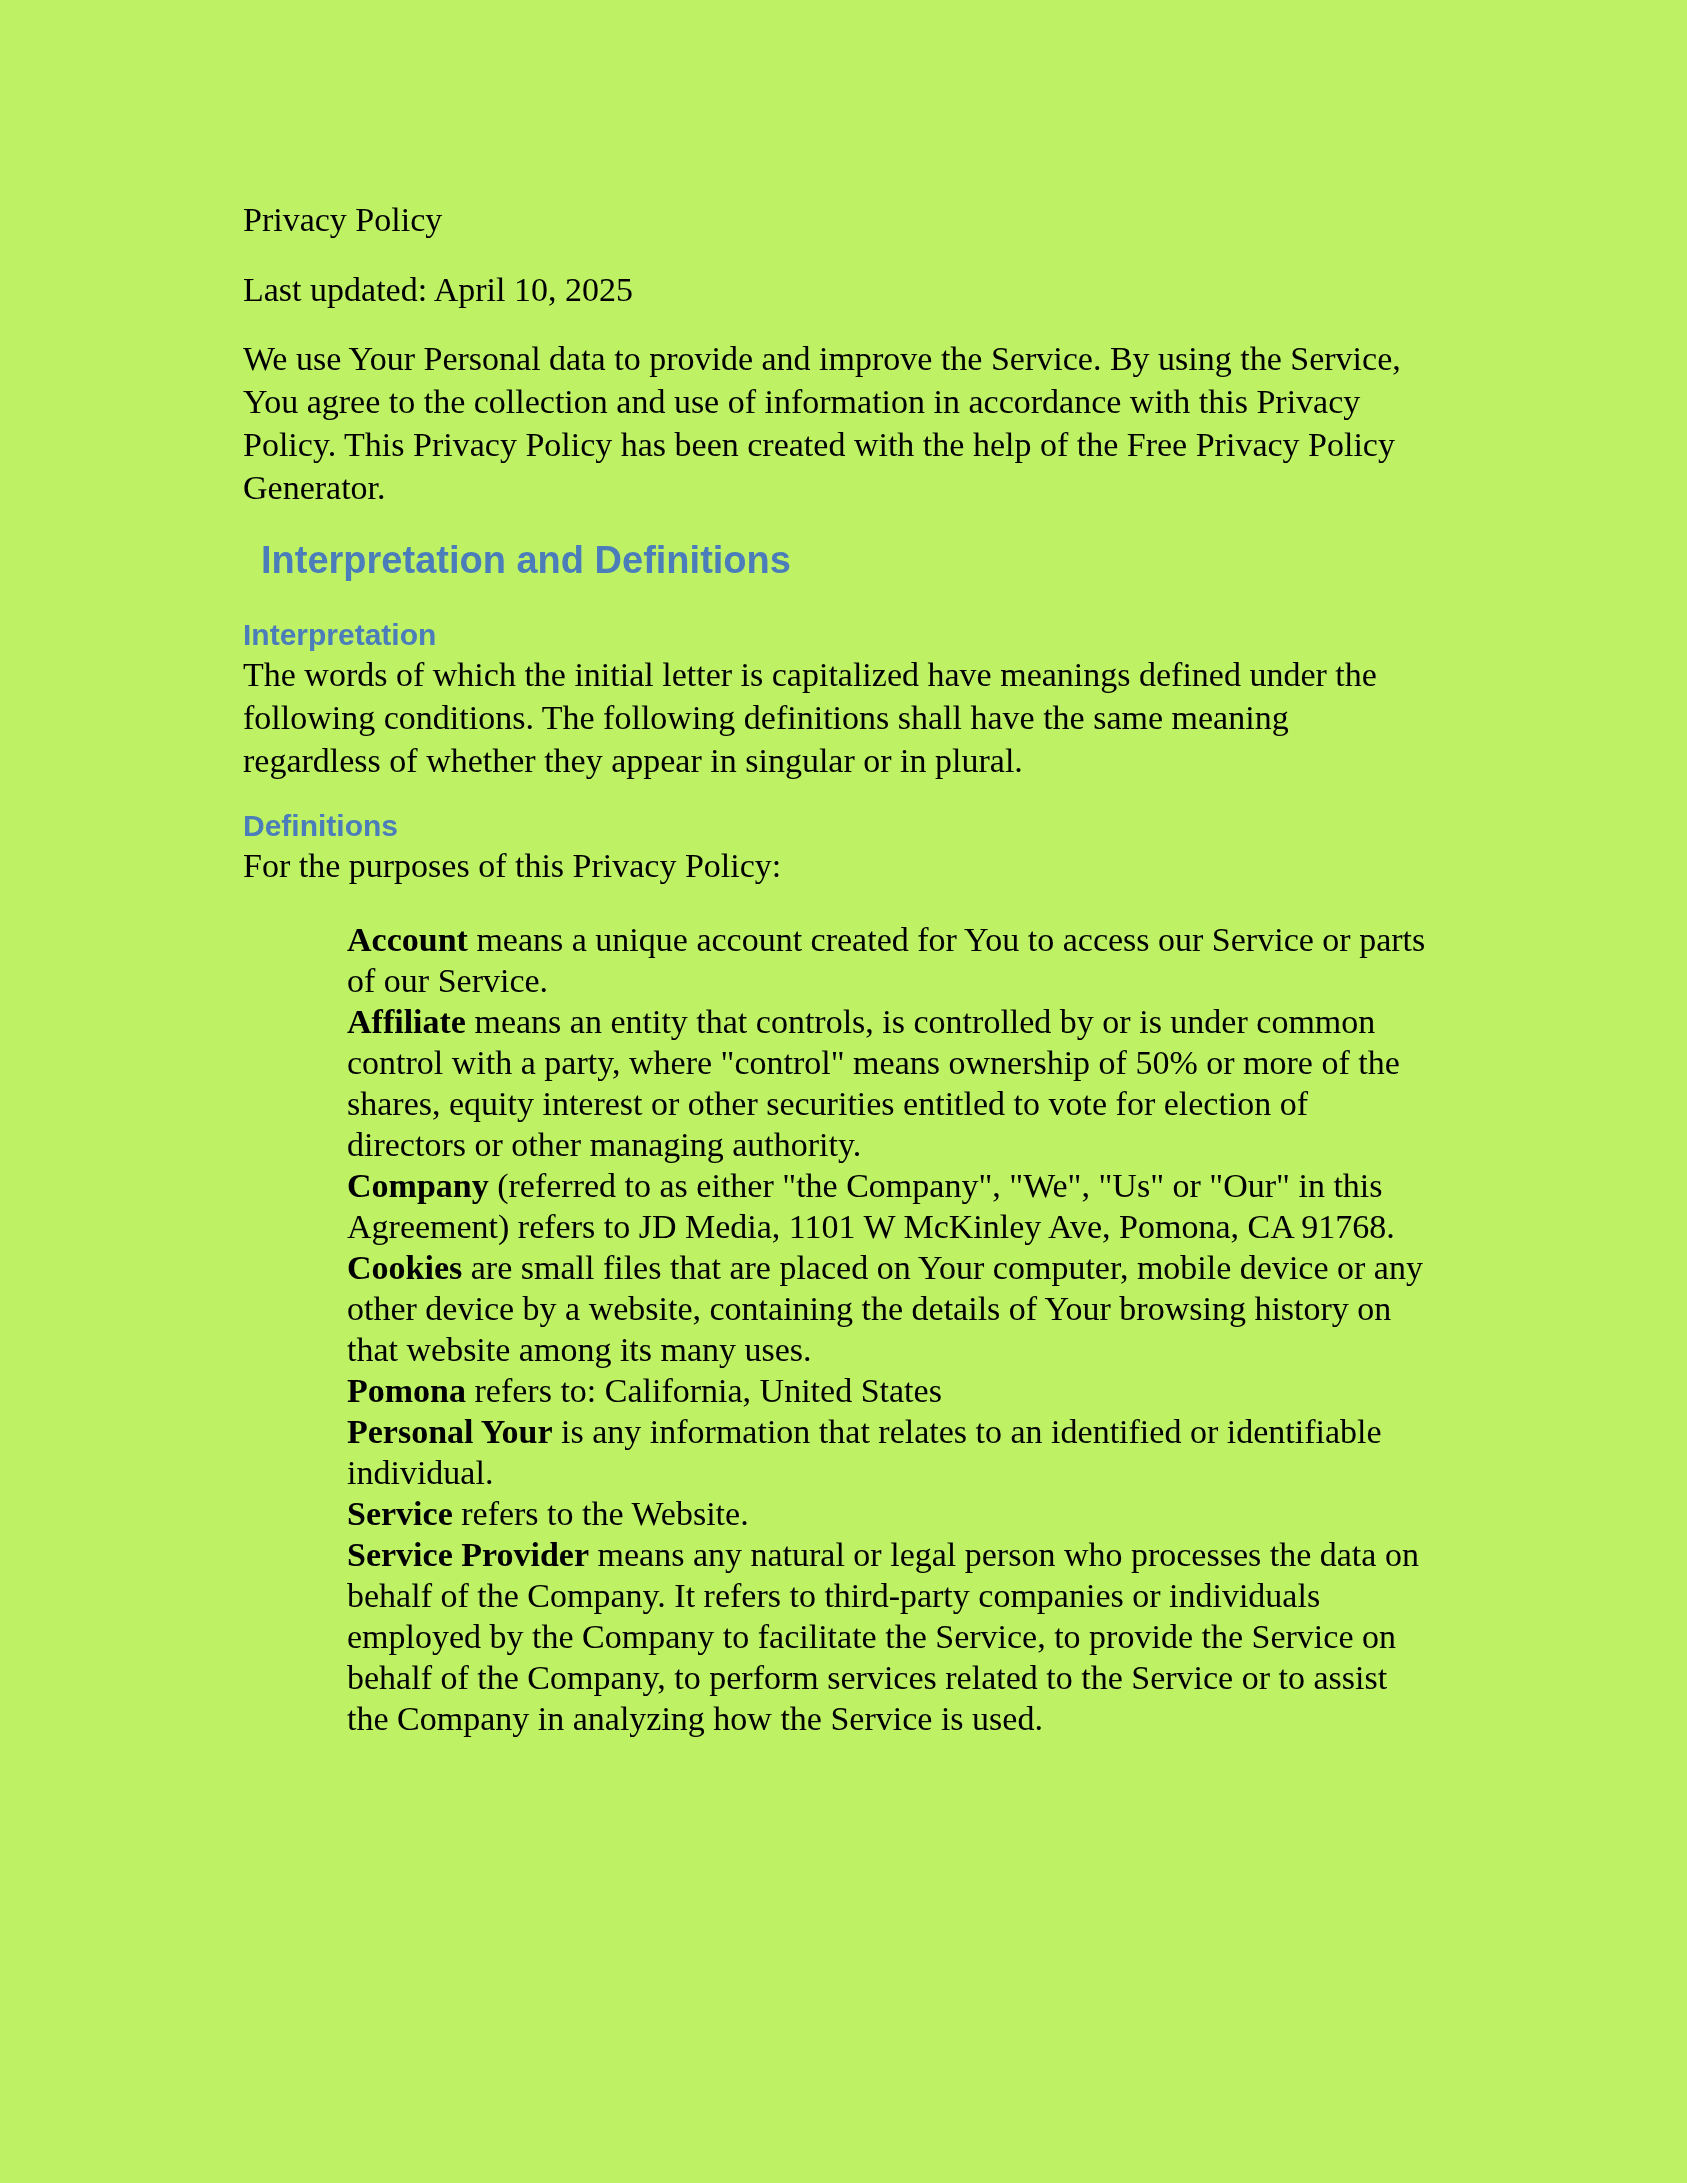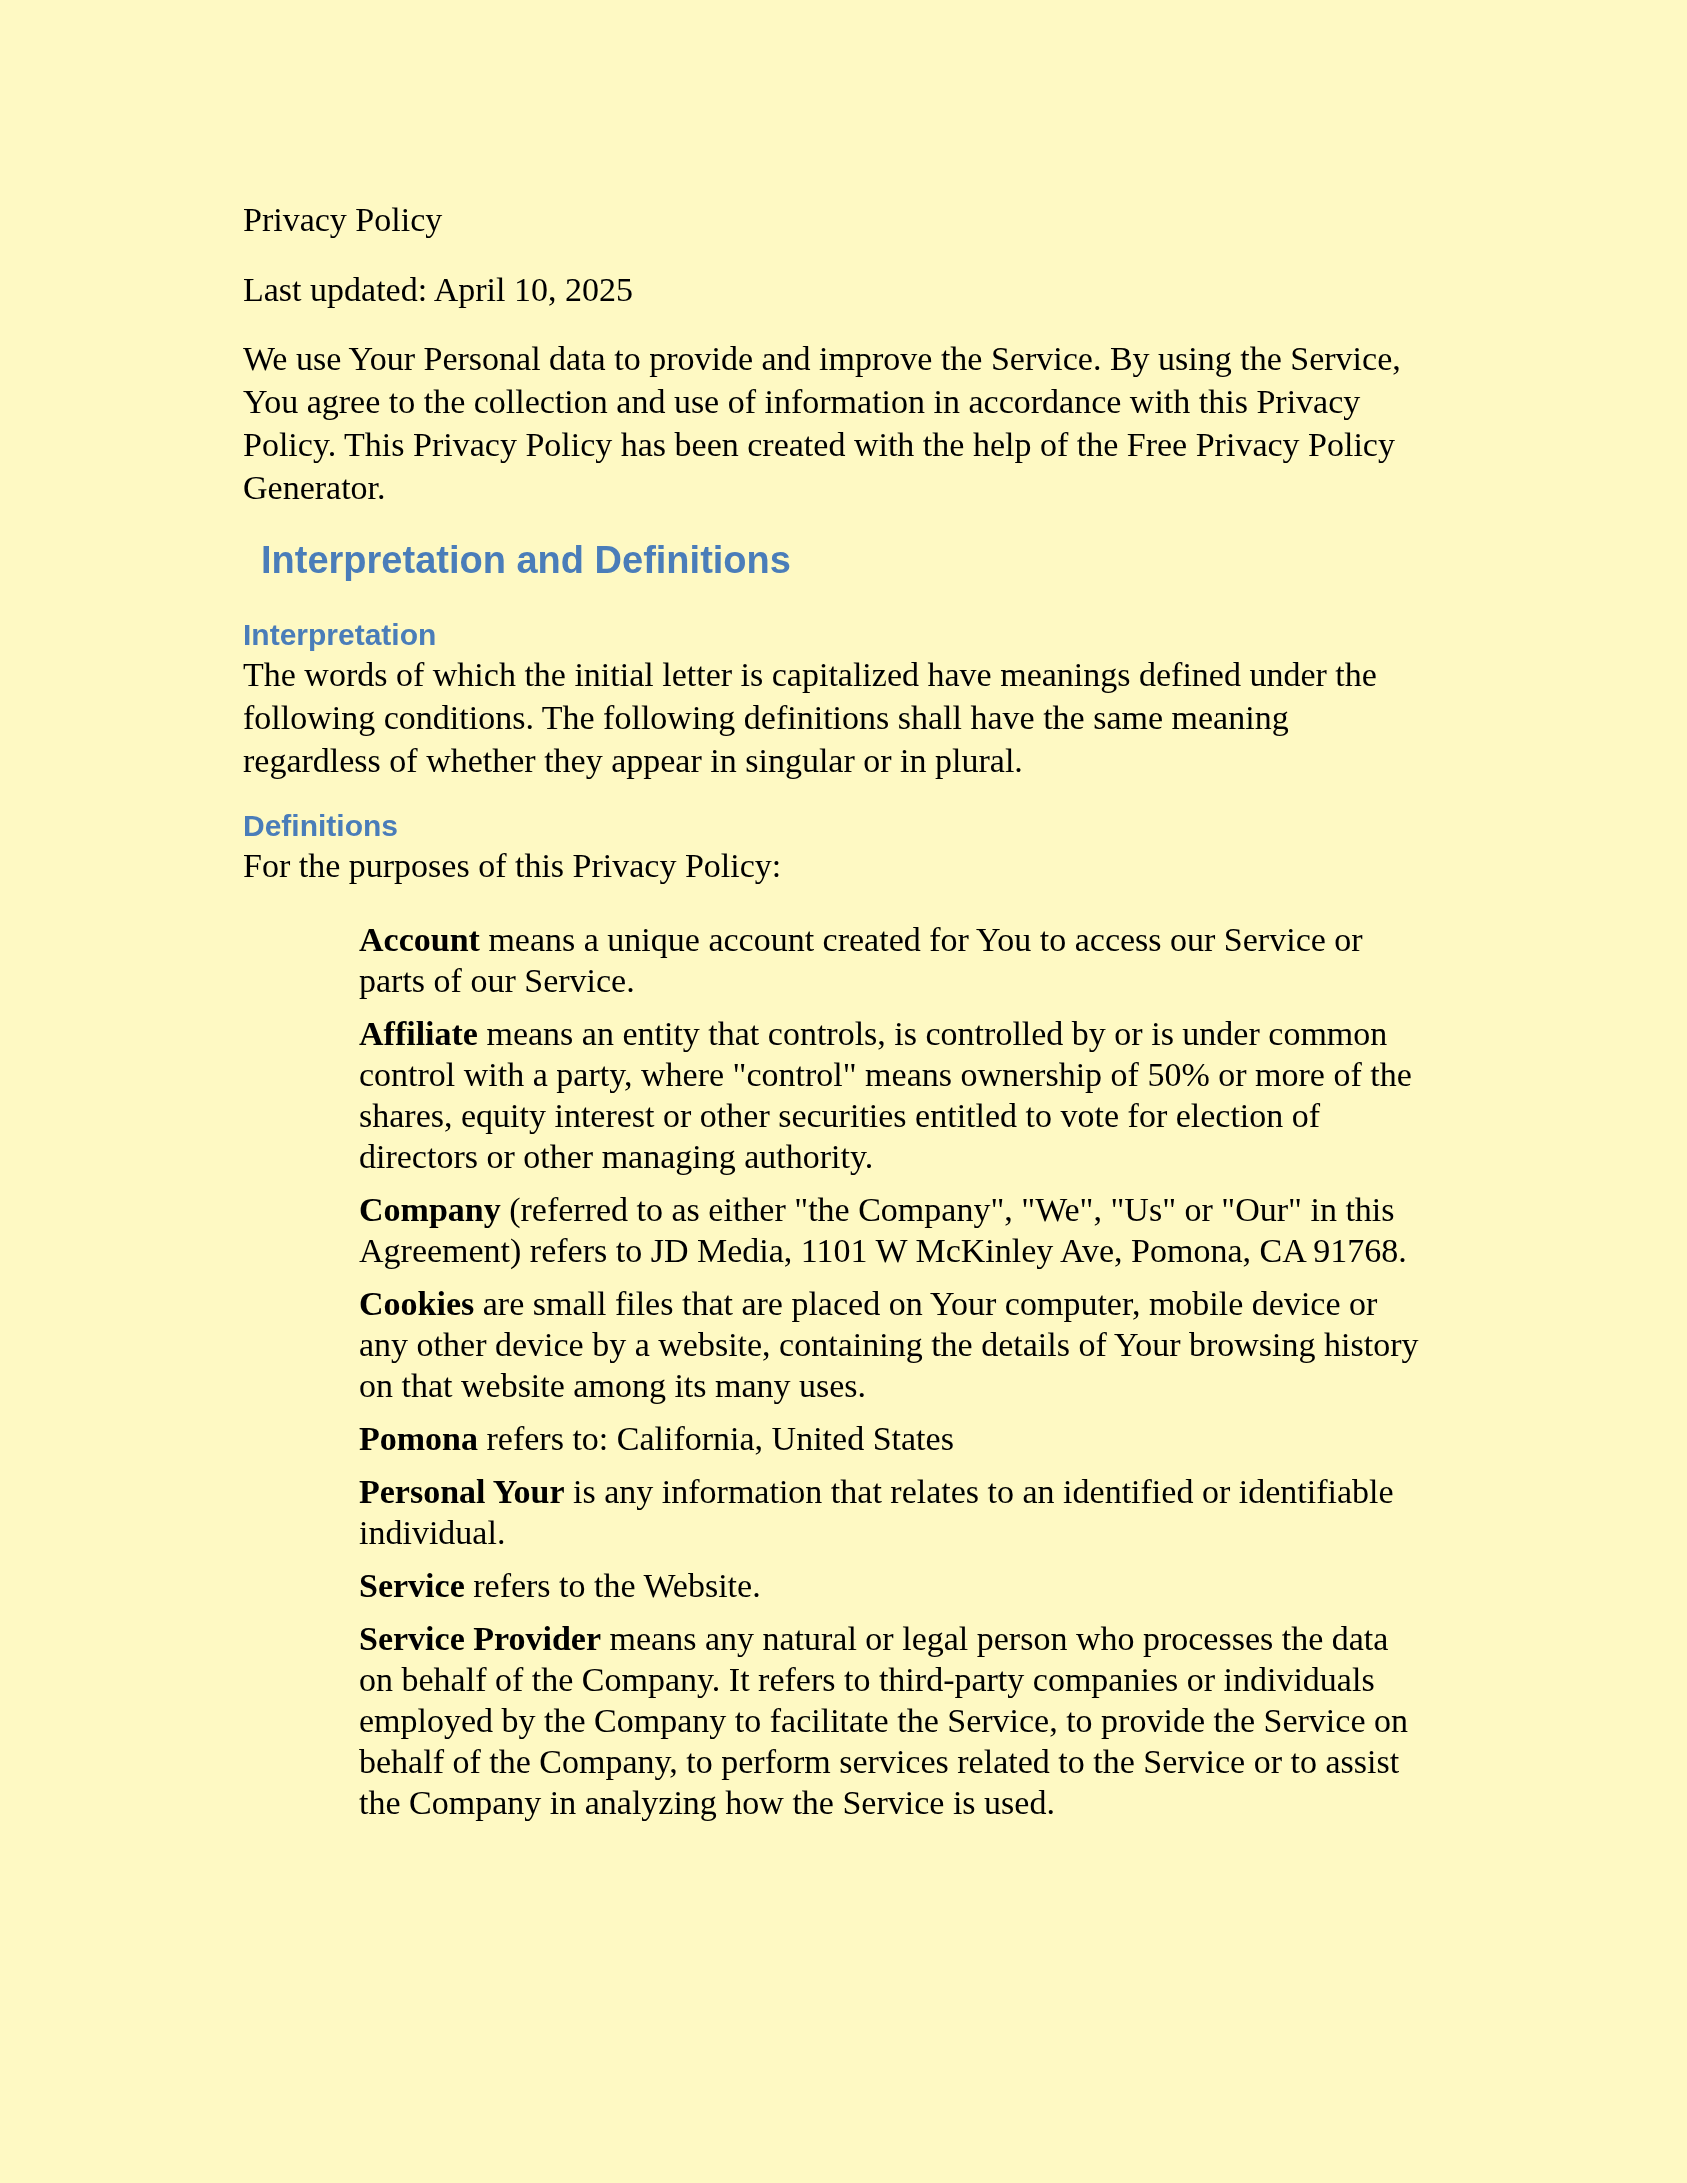--- a/index.html
+++ b/index.html
@@ -4,21 +4,21 @@
 <style>
   html, body {
     margin: 0;
     padding: 0;
     background: #ffffff;
   }
   .page {
     position: relative;
     width: 1687px;
     height: 2183px;
-    background: #fef9c3;
+    background: #bef264;
     box-sizing: border-box;
     padding: 198px 255px 0 243px;
     font-family: "Liberation Serif", serif;
     color: #000000;
     overflow: hidden;
   }
   p.body {
     font-size: 34px;
     line-height: 43px;
     margin: 0 0 26.5px 0;
@@ -44,21 +44,21 @@
   }
   p.after-heading {
     margin-top: 0;
   }
   .deflist {
     margin: 32px 0 0 104px;
   }
   .defitem {
     font-size: 34px;
     line-height: 41px;
-    margin: 12px;
+    margin: 0;
   }
   .defitem .term {
     font-weight: bold;
   }
 </style>
 </head>
 <body>
 
 <div class="page">
 

